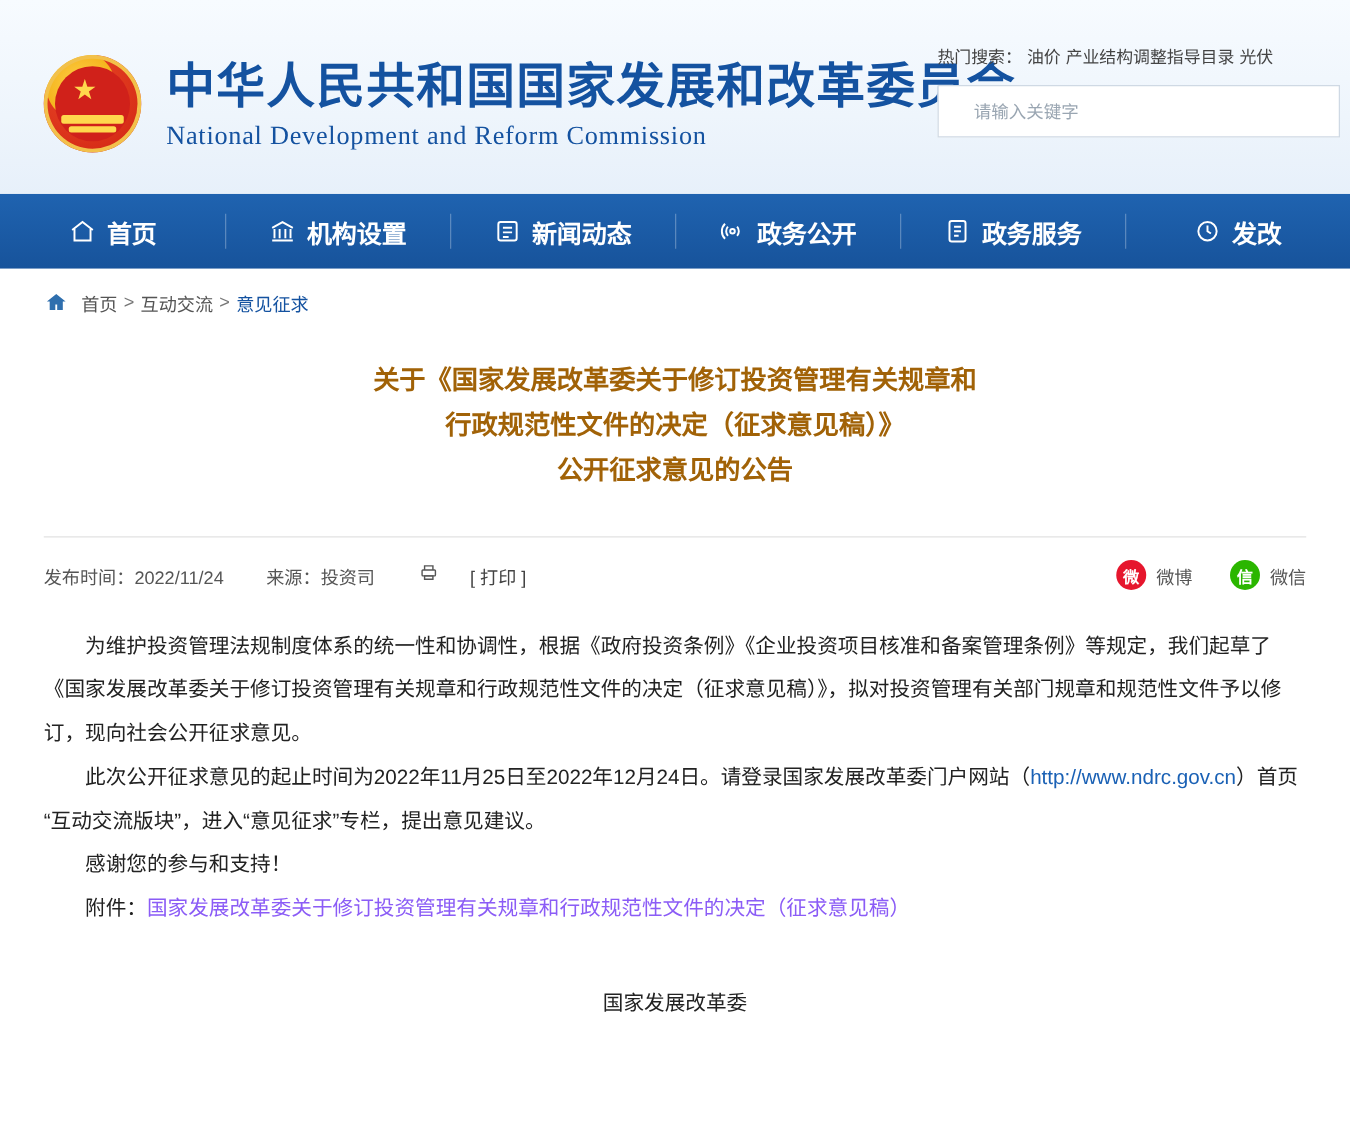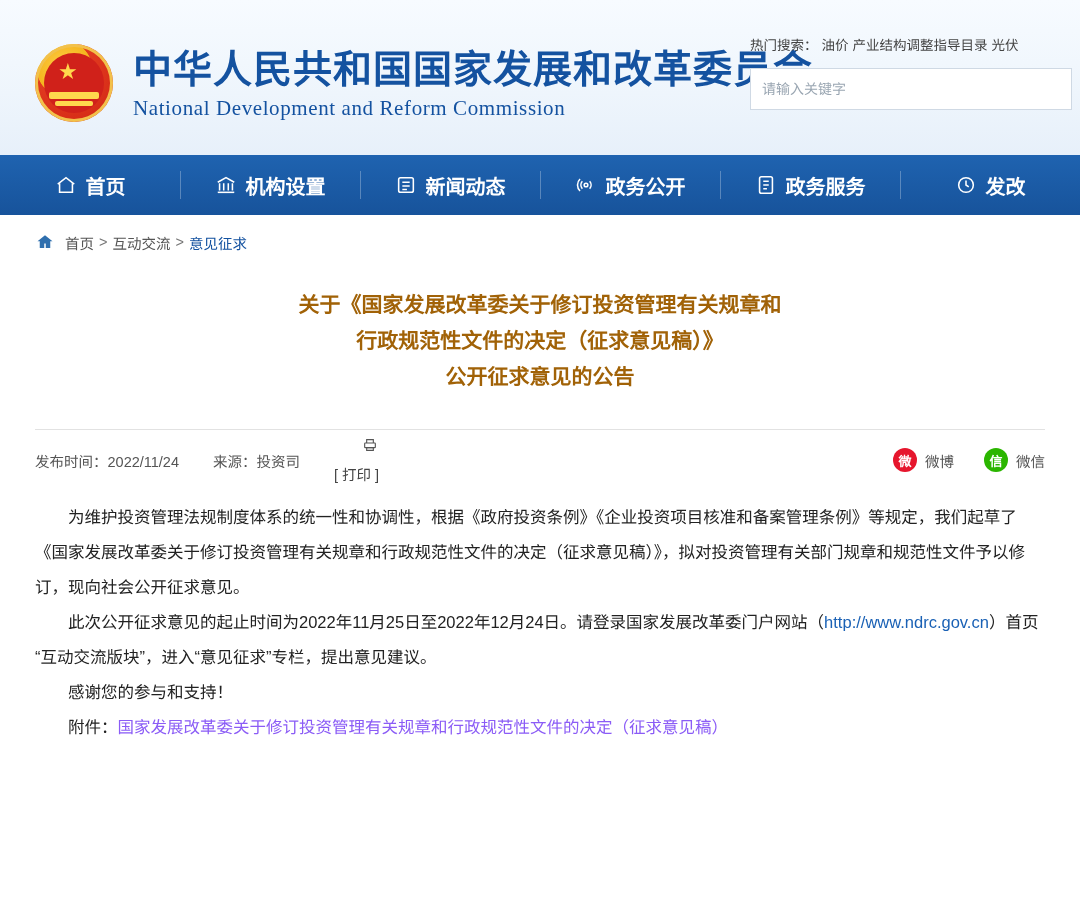--- a/index.html
+++ b/index.html
@@ -67,21 +67,21 @@
   }
   .hot-label{color:#444;}
   .hot-kw{color:#444;margin-left:4px;}
   .search-box{
     margin-top:12px;
     width:320px;height:40px;
     background:#fff;border:1px solid #cfd9e4;
     display:flex;align-items:center;
   }
   .search-box input{
-    border:0;outline:0;flex:1;height:38px;padding:0 11px;
+    border:0;outline:0;flex:1;height:38px;padding:0 28px;
     font-size:14px;color:#333;background:transparent;
     font-family:"Liberation Sans","DejaVu Sans",sans-serif;
   }
   .search-box input::placeholder{color:#9aa6b2;}
   
   .nav{
     height:60px;background:#1b5fad;
     background:linear-gradient(180deg,#1f63b0 0%,#17539b 100%);
     display:flex;align-items:center;
     color:#fff;
@@ -128,21 +128,21 @@
   }
   .divider{
     margin:34px 0 0 0;height:1px;background:#e2e2e2;
   }
   .meta{
     display:flex;align-items:center;
     height:60px;font-size:14.5px;color:#555;
     position:relative;
   }
   .meta-item{margin-right:34px;white-space:nowrap;}
-  .print-item{display:flex;align-items:flex-end;gap:10px;color:#444;cursor:pointer;flex-direction:column;}
+  .print-item{display:flex;align-items:flex-start;gap:24px;color:#444;cursor:pointer;}
   .printer-ico{width:18px;height:16px;display:inline-block;}
   .share{
     position:absolute;right:0;top:0;height:60px;display:flex;align-items:center;gap:30px;
   }
   .share-item{display:flex;align-items:center;gap:8px;font-size:14.5px;color:#555;cursor:pointer;}
   .badge{
     width:24px;height:24px;border-radius:50%;display:flex;align-items:center;justify-content:center;
     color:#fff;font-size:13px;font-weight:bold;
   }
   .badge.weibo{background:#e6162d;}
@@ -302,14 +302,15 @@
   </div>
 
   <div class="body-text">
     <p>为维护投资管理法规制度体系的统一性和协调性，根据《政府投资条例》《企业投资项目核准和备案管理条例》等规定，我们起草了《国家发展改革委关于修订投资管理有关规章和行政规范性文件的决定（征求意见稿）》，拟对投资管理有关部门规章和规范性文件予以修订，现向社会公开征求意见。</p>
     <p><span>此次公开征求意见的起止时间为2022年11月25日至2022年12月24日。请登录国家发展改革委门户网站（</span><a class="link" href="#">http://www.ndrc.gov.cn</a><span>）首页“互动交流版块”，进入“意见征求”专栏，提出意见建议。</span></p>
     <p>感谢您的参与和支持！</p>
     <p class="att-line"><span>附件：</span><a class="att-link" href="#">国家发展改革委关于修订投资管理有关规章和行政规范性文件的决定（征求意见稿）</a></p>
   </div>
 
   <div class="sign">
+    <div>国家发展改革委</div>
   </div>
 </div>
 
 </body></html>

